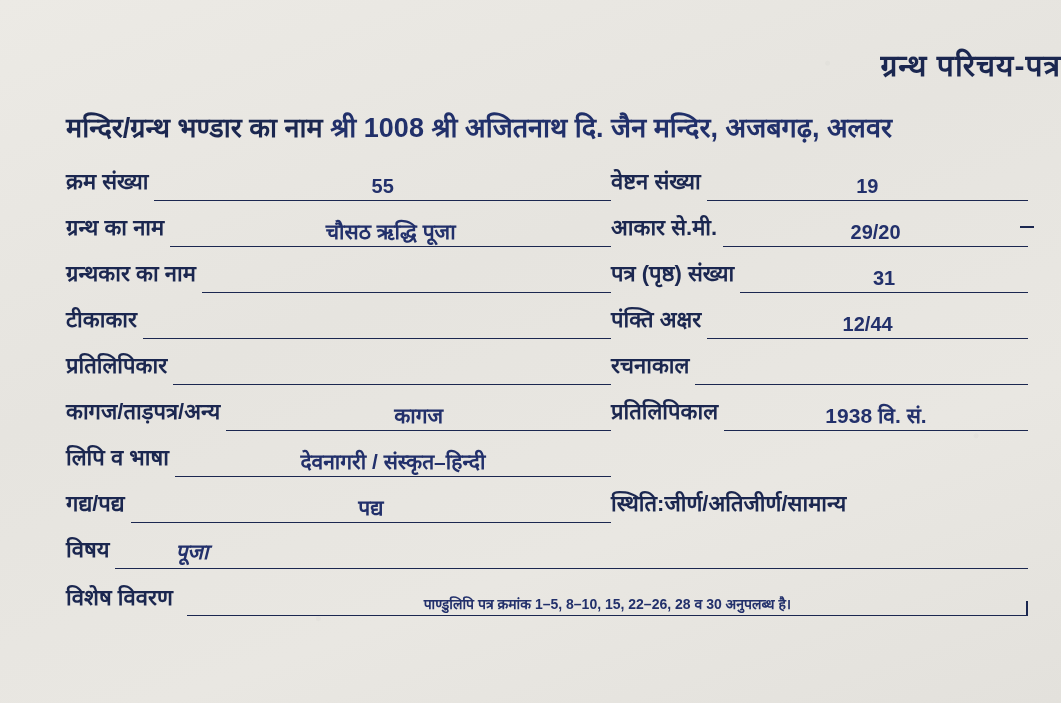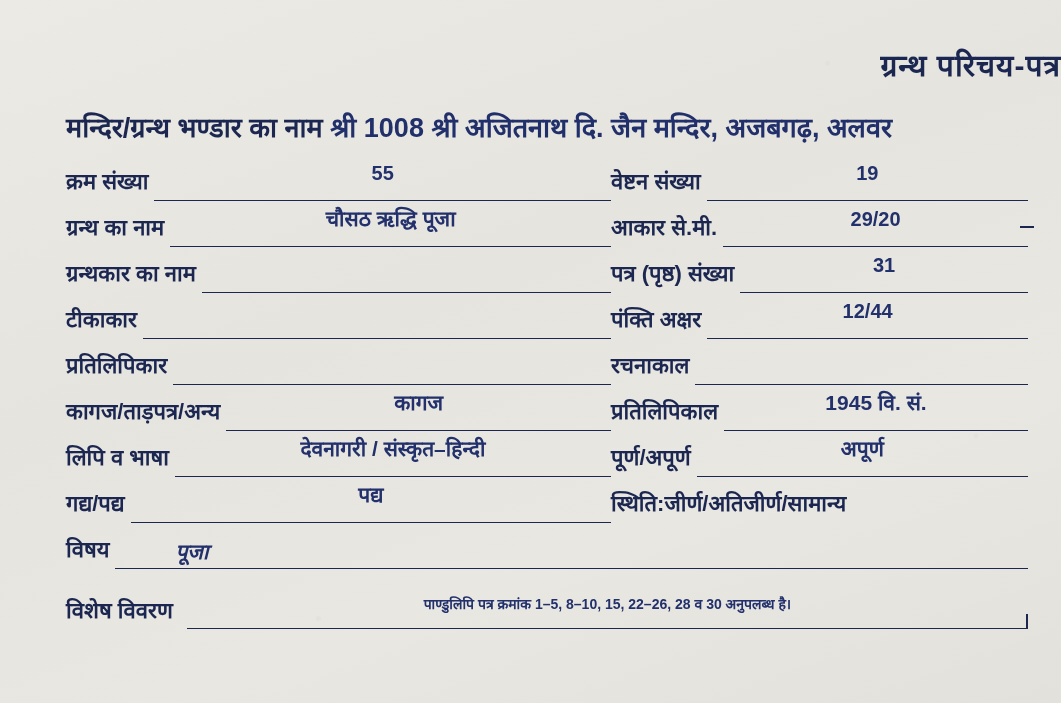--- a/index.html
+++ b/index.html
@@ -89,21 +89,21 @@
   }
   .valwrap {
     flex: 1 1 auto;
     position: relative;
     border-bottom: 1.6px solid #1b2750;
     height: 36px;
     display: flex;
     align-items: flex-end;
     justify-content: center;
     margin-left: 6px;
-    padding-bottom: 14px;
+    padding-bottom: 1px;
   }
   .value {
     font-size: 21px;
     font-weight: bold;
     color: #22306b;
     white-space: nowrap;
     line-height: 1;
     padding-bottom: 3px;
   }
   .value.num { font-size: 20px; }
@@ -244,36 +244,30 @@
     <div class="row">
       <div class="cell left">
         <span class="label">कागज/ताड़पत्र/अन्य</span>
         <span class="valwrap">
           <span class="value">कागज</span>
         </span>
       </div>
       <div class="cell right">
         <span class="label">प्रतिलिपिकाल</span>
         <span class="valwrap">
-          <span class="value">1945 वि. सं.</span>
+          <span class="value">1938 वि. सं.</span>
         </span>
       </div>
     </div>
 
     <div class="row">
       <div class="cell left">
         <span class="label">लिपि व भाषा</span>
         <span class="valwrap">
           <span class="value">देवनागरी / संस्कृत–हिन्दी</span>
-        </span>
-      </div>
-      <div class="cell right">
-        <span class="label">पूर्ण/अपूर्ण</span>
-        <span class="valwrap">
-          <span class="value">अपूर्ण</span>
         </span>
       </div>
     </div>
 
     <div class="row">
       <div class="cell left">
         <span class="label">गद्य/पद्य</span>
         <span class="valwrap">
           <span class="value">पद्य</span>
         </span>

